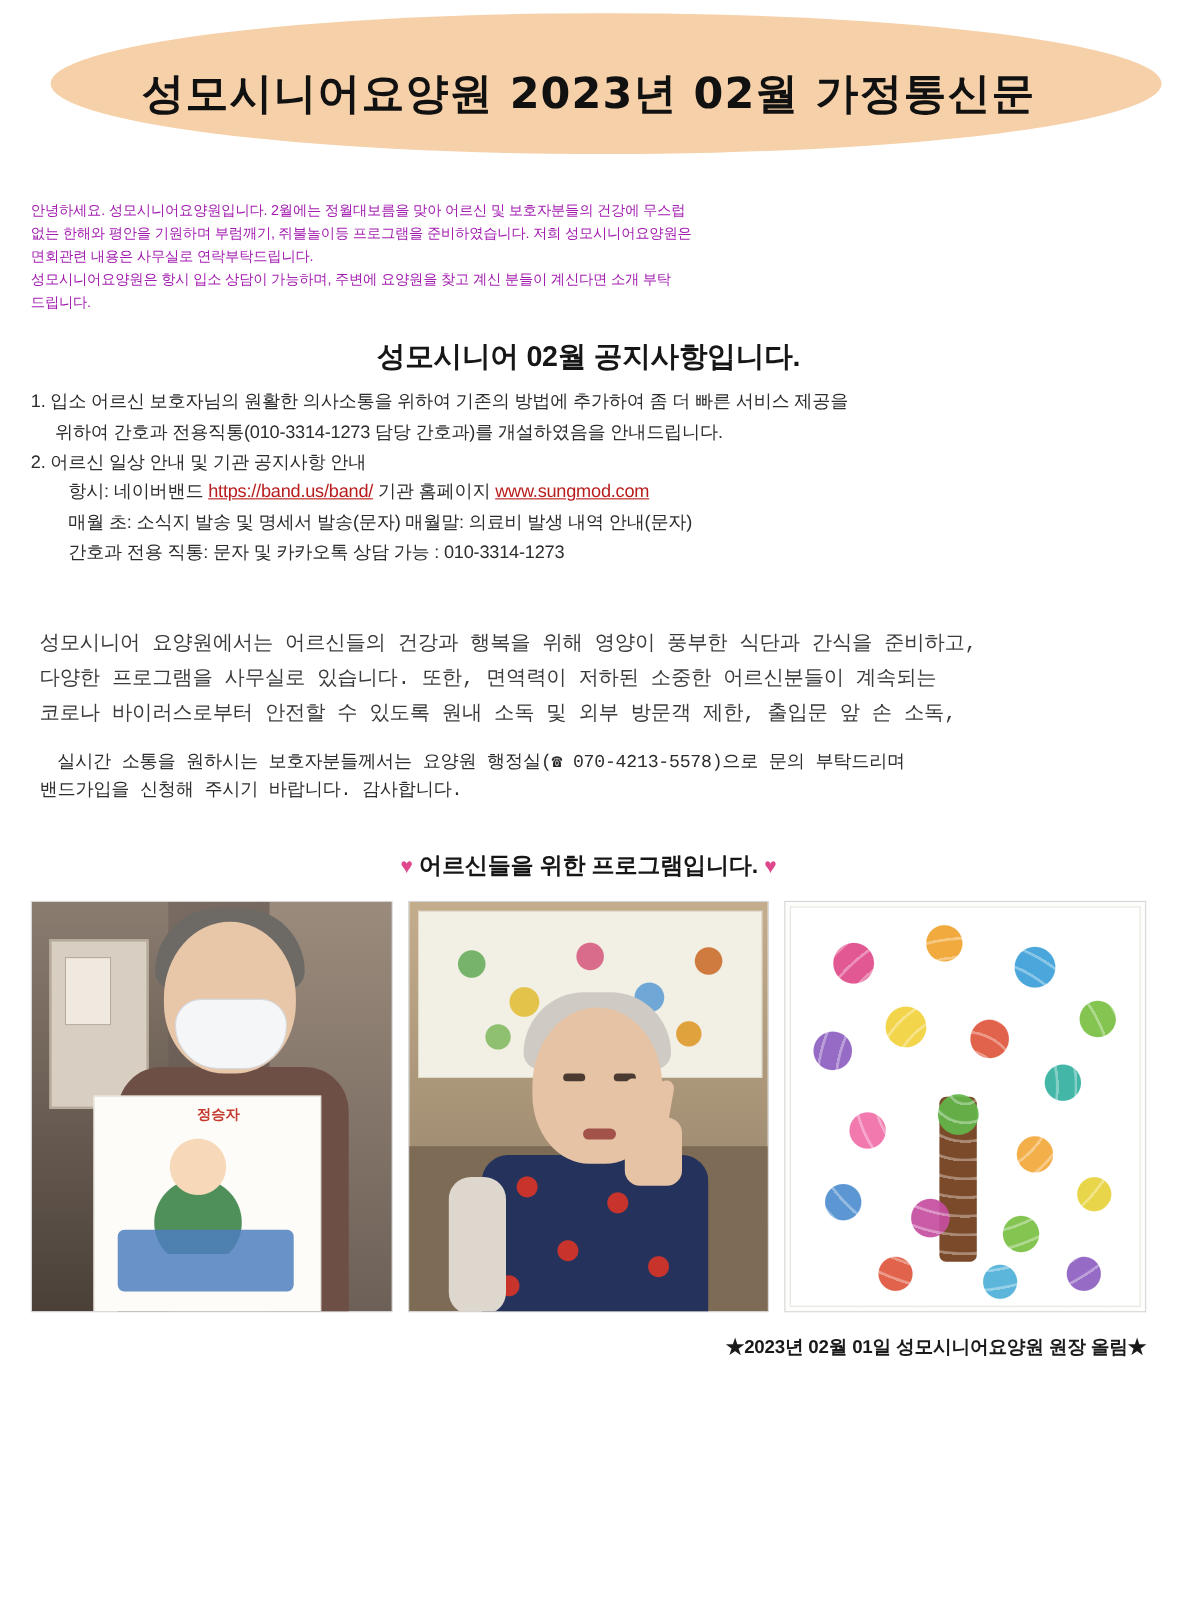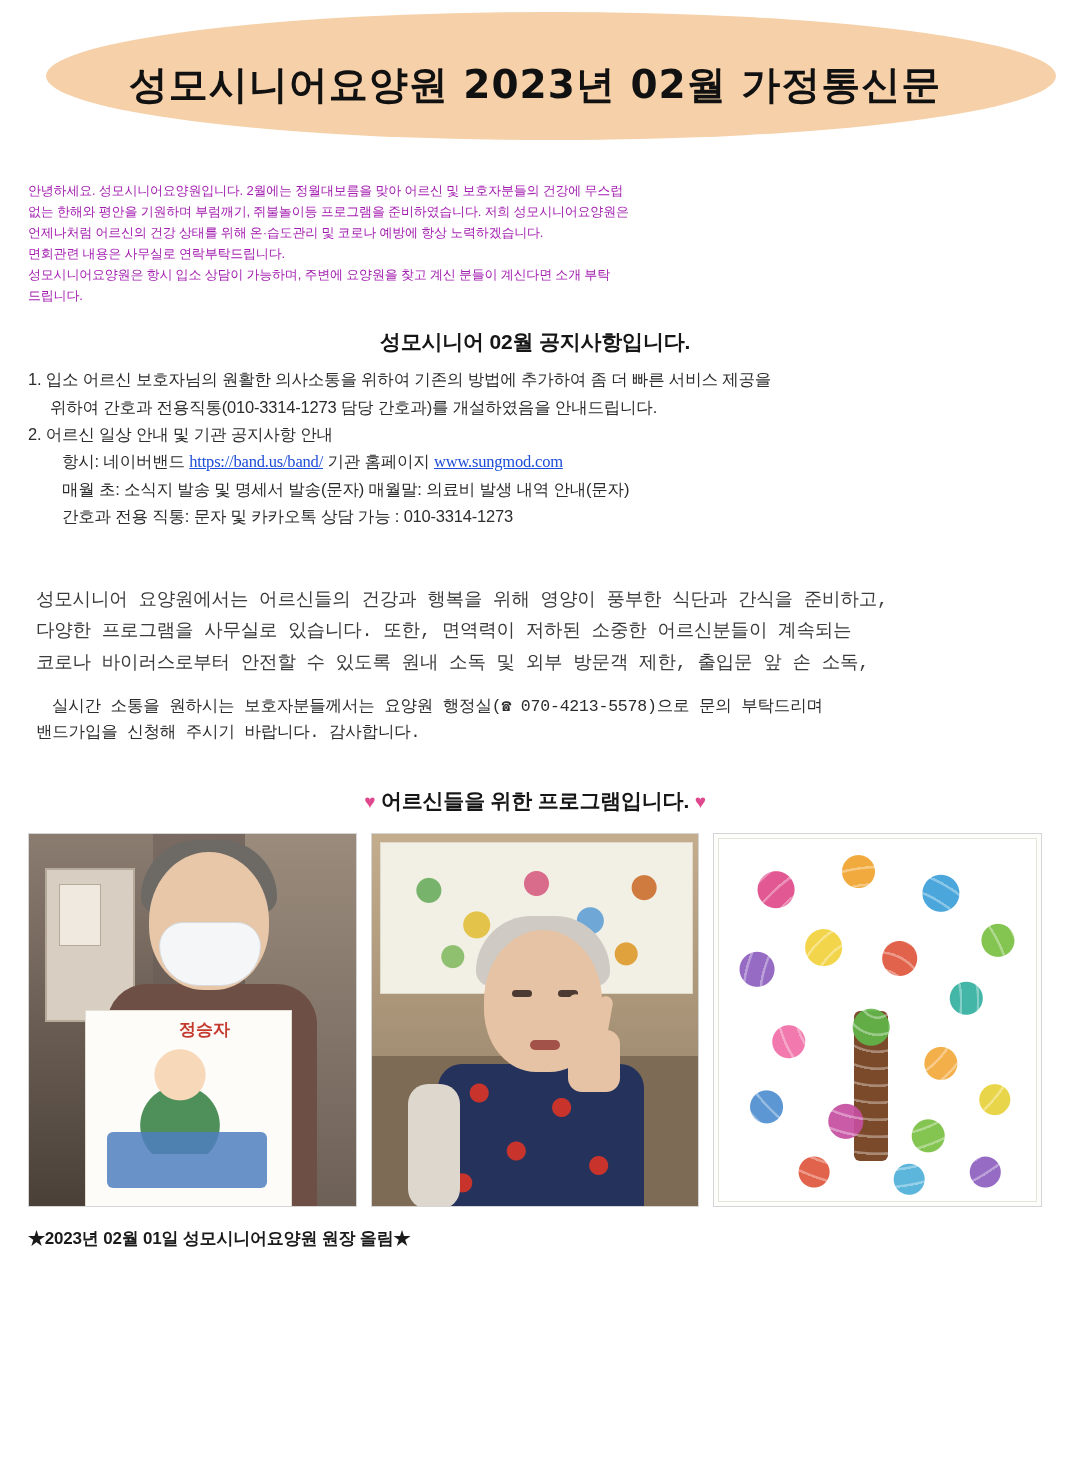--- a/index.html
+++ b/index.html
@@ -66,41 +66,40 @@
     font-size: 13px;
     line-height: 1.62;
     color: #a21caf;
     letter-spacing: -0.2px;
   }
   .body-block p { margin: 0; }
 
   
   .notice-heading {
     text-align: center;
-    font-size: 21px;
+    font-size: 26px;
     font-weight: bold;
     margin-top: 22px;
     margin-bottom: 10px;
     color: #161616;
     letter-spacing: -0.2px;
   }
 
   .notice-list {
     font-size: 16.5px;
     line-height: 1.66;
     color: #2c2c2c;
     letter-spacing: -0.2px;
   }
   .notice-list .row { margin: 0; }
   .notice-list .indent1 { padding-left: 22px; }
   .notice-list .indent2 { padding-left: 34px; }
   .link {
-    color: #1d4ed8;
+    color: #b91c1c;
     text-decoration: underline;
-    font-family: Liberation Serif, serif;
   }
 
   
   .body-block2 {
     margin-top: 54px;
     font-size: 18.5px;
     line-height: 1.72;
     color: #3b3b3b;
     letter-spacing: -0.2px;
     padding-left: 8px;
@@ -145,21 +144,21 @@
   .p1 .wallL { position:absolute; left:0; top:0; width:38%; height:100%; background:linear-gradient(180deg,#8b7c70,#4a4038);}
   .p1 .wallR { position:absolute; right:0; top:0; width:34%; height:100%; background:linear-gradient(180deg,#9a8b7c,#6d6057);}
   .p1 .door  { position:absolute; left:16px; top:34px; width:86px; height:150px; background:#d8cfc2; border:2px solid #b6ab9b;}
   .p1 .doorwin{position:absolute; left:30px; top:50px; width:40px; height:60px; background:#efe9df; border:1px solid #b6ab9b;}
   .p1 .head  { position:absolute; left:120px; top:18px; width:120px; height:138px; background:#e8c6a8; border-radius:50% 50% 46% 46%;}
   .p1 .hair  { position:absolute; left:112px; top:6px; width:136px; height:74px; background:#6d6a66; border-radius:60px 60px 18px 18px;}
   .p1 .mask  { position:absolute; left:130px; top:88px; width:100px; height:62px; background:#f4f6f8; border-radius:24px 24px 40px 40px; border:1px solid #d6dade;}
   .p1 .body  { position:absolute; left:78px; top:150px; width:210px; height:225px; background:#6e4f45; border-radius:40px 40px 0 0;}
   .p1 .paper { position:absolute; left:56px; top:176px; width:205px; height:196px; background:#fdfcf8; border:1px solid #e3ded4;}
   .p1 .pfig  { position:absolute; left:96px; top:210px; width:110px; height:110px; background:radial-gradient(circle at 50% 28%, #f7d8b8 0 26%, transparent 27%), radial-gradient(circle at 50% 74%, #4e8f5a 0 40%, transparent 41%);}
-  .p1 .pname { position:absolute; left:150px; top:184px; font-size:17px; color:#c43a2f; font-weight:bold;}
+  .p1 .pname { position:absolute; left:150px; top:184px; font-size:13px; color:#c43a2f; font-weight:bold;}
   .p1 .blu   { position:absolute; left:78px; top:298px; width:160px; height:56px; background:#4f7fc0; border-radius:6px; opacity:.85;}
 
   
   .p2 { background: linear-gradient(180deg,#b9a07e 0%,#9d8straight 0%,#8d7a62 100%); }
   .p2 .bg    { position:absolute; inset:0; background:linear-gradient(180deg,#c4ad8d,#8c7a62);}
   .p2 .art   { position:absolute; left:8px; top:8px; width:311px; height:150px; background:#f2efe4; border:1px solid #ded9c9;}
   .p2 .art:before{content:""; position:absolute; inset:6px; background:
       radial-gradient(circle at 14% 30%, #77b36a 0 12px, transparent 13px),
       radial-gradient(circle at 30% 55%, #e4c34a 0 13px, transparent 14px),
       radial-gradient(circle at 50% 25%, #d96c8a 0 12px, transparent 13px),
@@ -210,42 +209,41 @@
       radial-gradient(circle at 60% 94%, #4fb0d8 0 15px, transparent 16px),
       radial-gradient(circle at 84% 92%, #8e5fc0 0 15px, transparent 16px);
       opacity:.92;}
   .p3 .swirl  { position:absolute; inset:0; background:
       repeating-radial-gradient(circle at 50% 45%, rgba(255,255,255,0) 0 14px, rgba(255,255,255,.35) 15px 17px);
       mix-blend-mode:screen;}
 
   
   .footer {
     margin-top: 20px;
-    text-align: left;
+    text-align: right;
     font-size: 17px;
     font-weight: bold;
     color: #1a1a1a;
     letter-spacing: -0.2px;
   }
 </style>
 </head>
 <body>
 
 <div class="page">
 
   <div class="title-wrap">
     <div class="title-oval"></div>
     <div class="title-text">성모시니어요양원 2023년 02월 가정통신문</div>
   </div>
 
 
   <div class="body-block">
     <p>안녕하세요. 성모시니어요양원입니다. 2월에는 정월대보름을 맞아 어르신 및 보호자분들의 건강에 무스럽</p>
     <p>없는 한해와 평안을 기원하며 부럼깨기, 쥐불놀이등 프로그램을 준비하였습니다. 저희 성모시니어요양원은</p>
-    <p>언제나처럼 어르신의 건강 상태를 위해 온·습도관리 및 코로나 예방에 항상 노력하겠습니다.</p>
     <p>면회관련 내용은 사무실로 연락부탁드립니다.</p>
     <p>성모시니어요양원은 항시 입소 상담이 가능하며, 주변에 요양원을 찾고 계신 분들이 계신다면 소개 부탁</p>
     <p>드립니다.</p>
   </div>
 
   <div class="notice-heading">성모시니어 02월 공지사항입니다.</div>
 
   <div class="notice-list">
     <p class="row">1. 입소 어르신 보호자님의 원활한 의사소통을 위하여 기존의 방법에 추가하여 좀 더 빠른 서비스 제공을</p>
     <p class="row indent1">위하여 간호과 전용직통(010-3314-1273 담당 간호과)를 개설하였음을 안내드립니다.</p>

